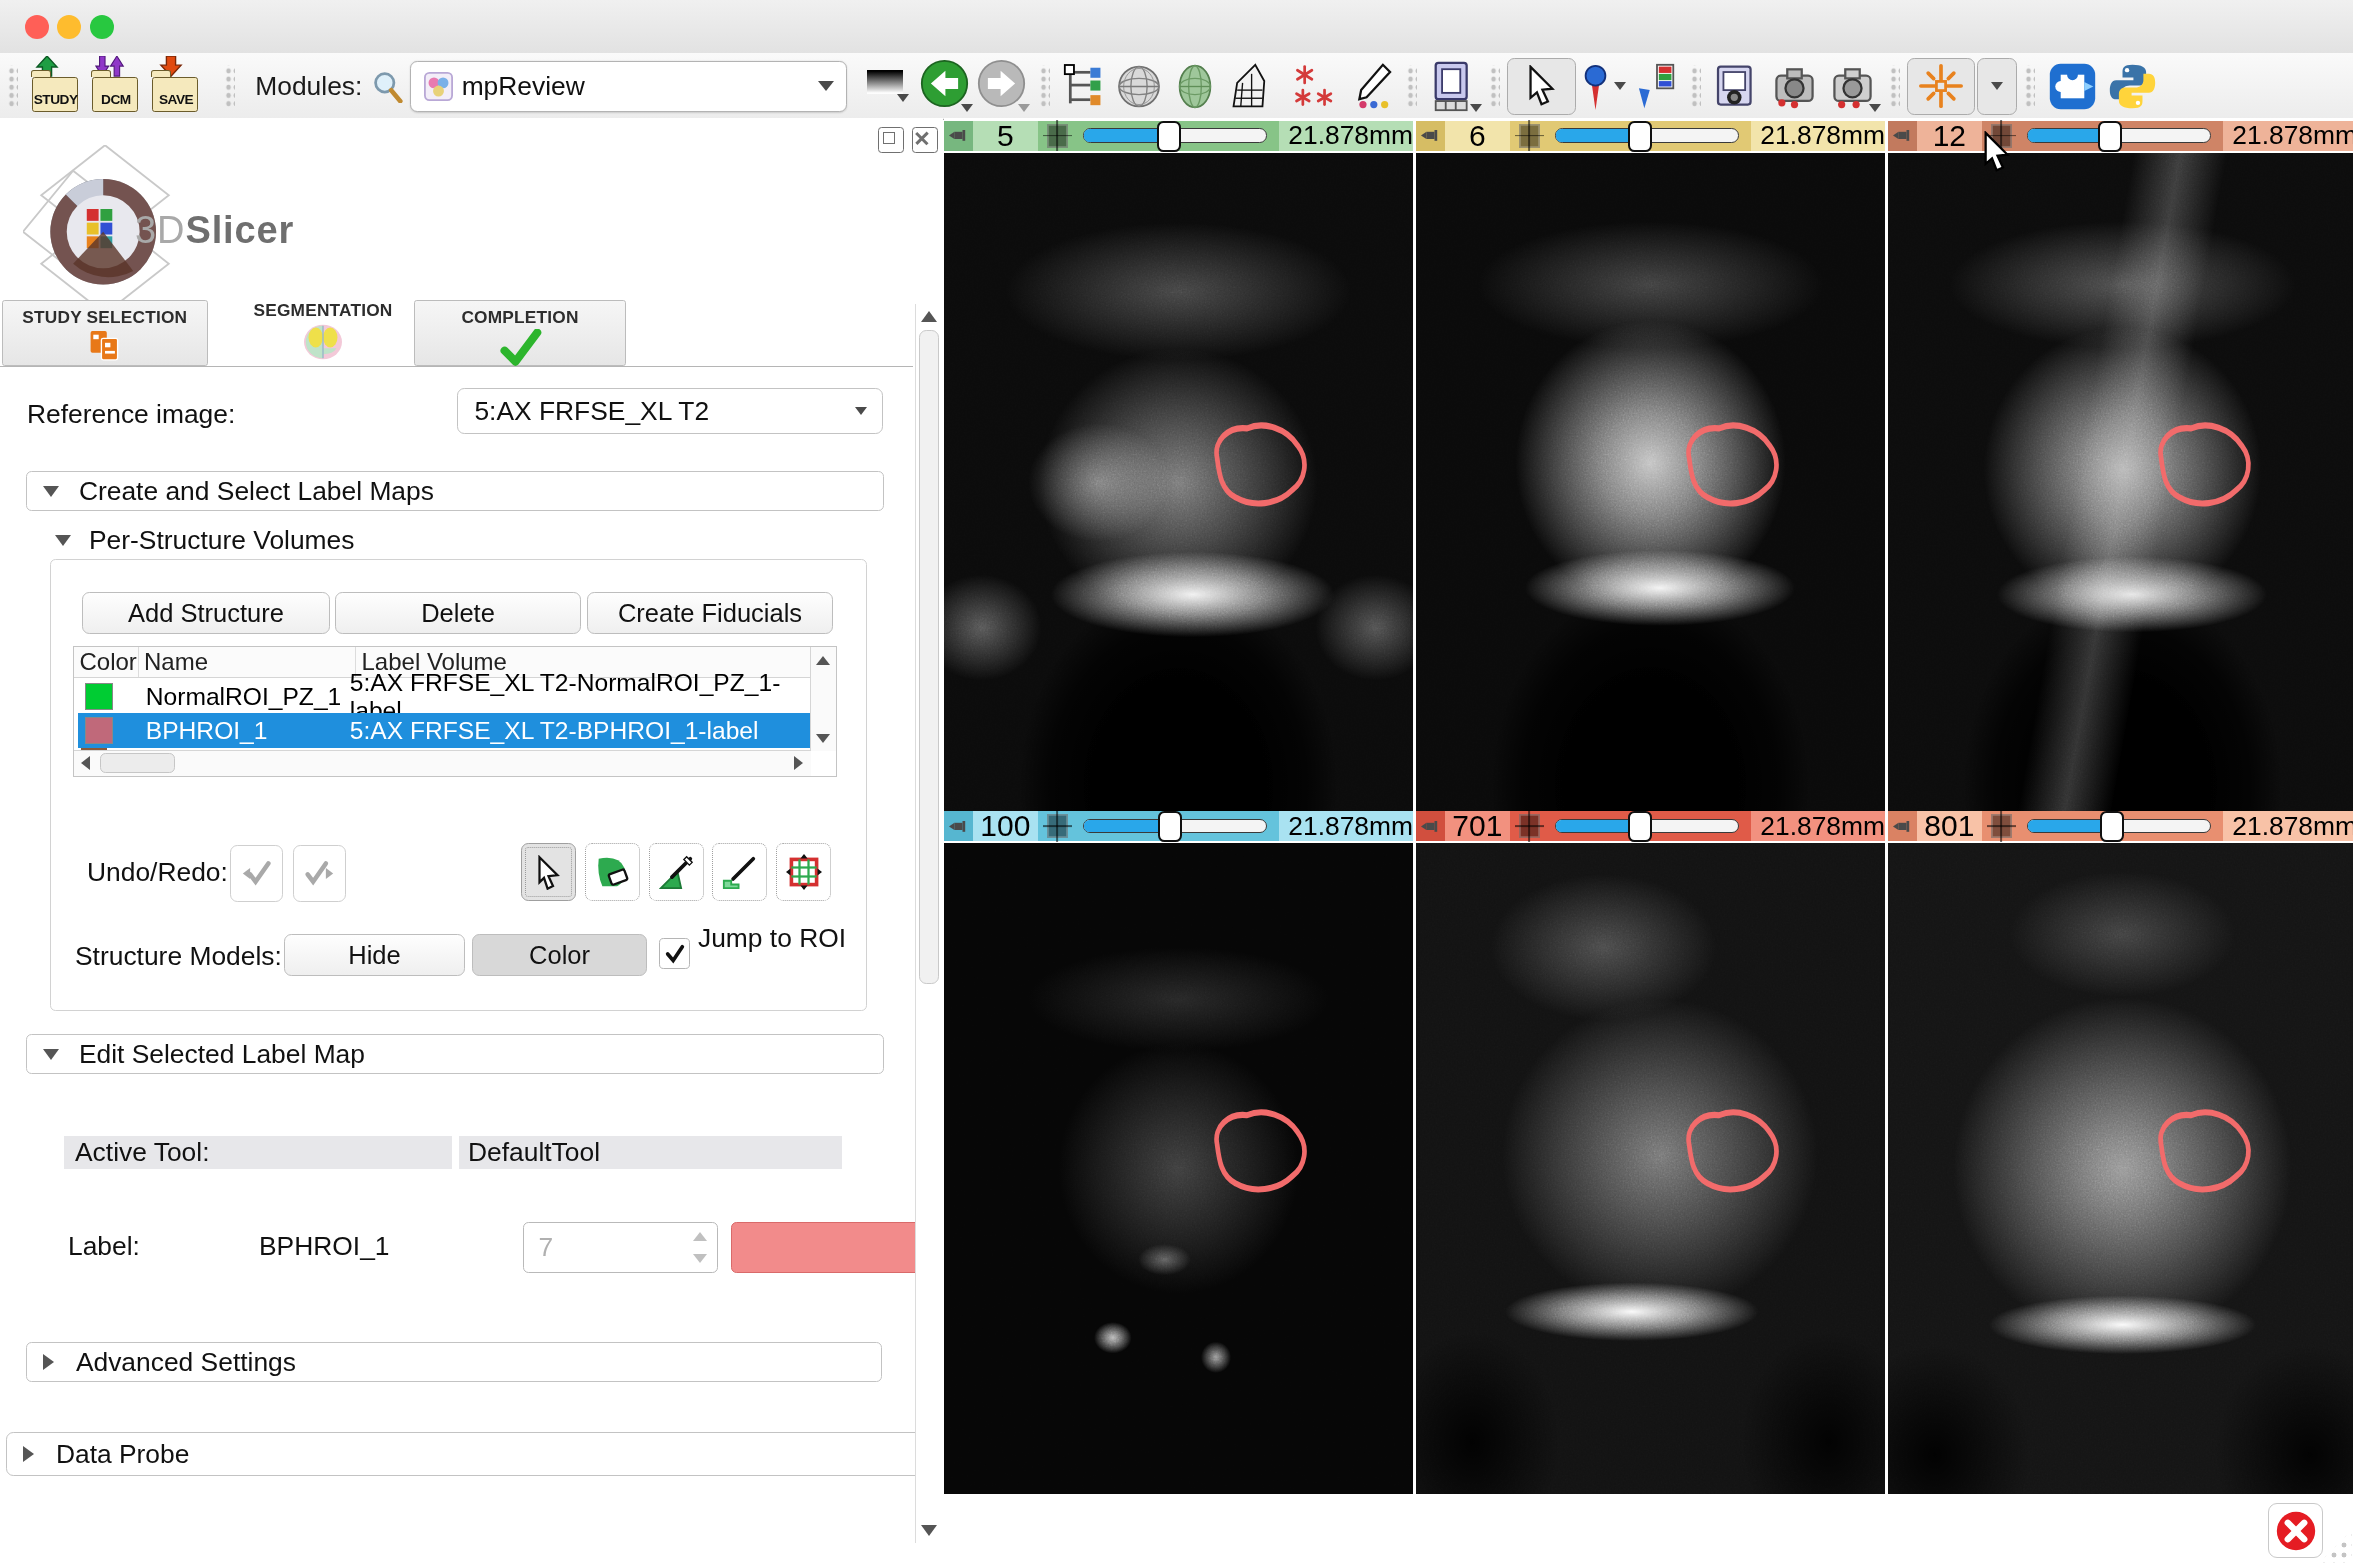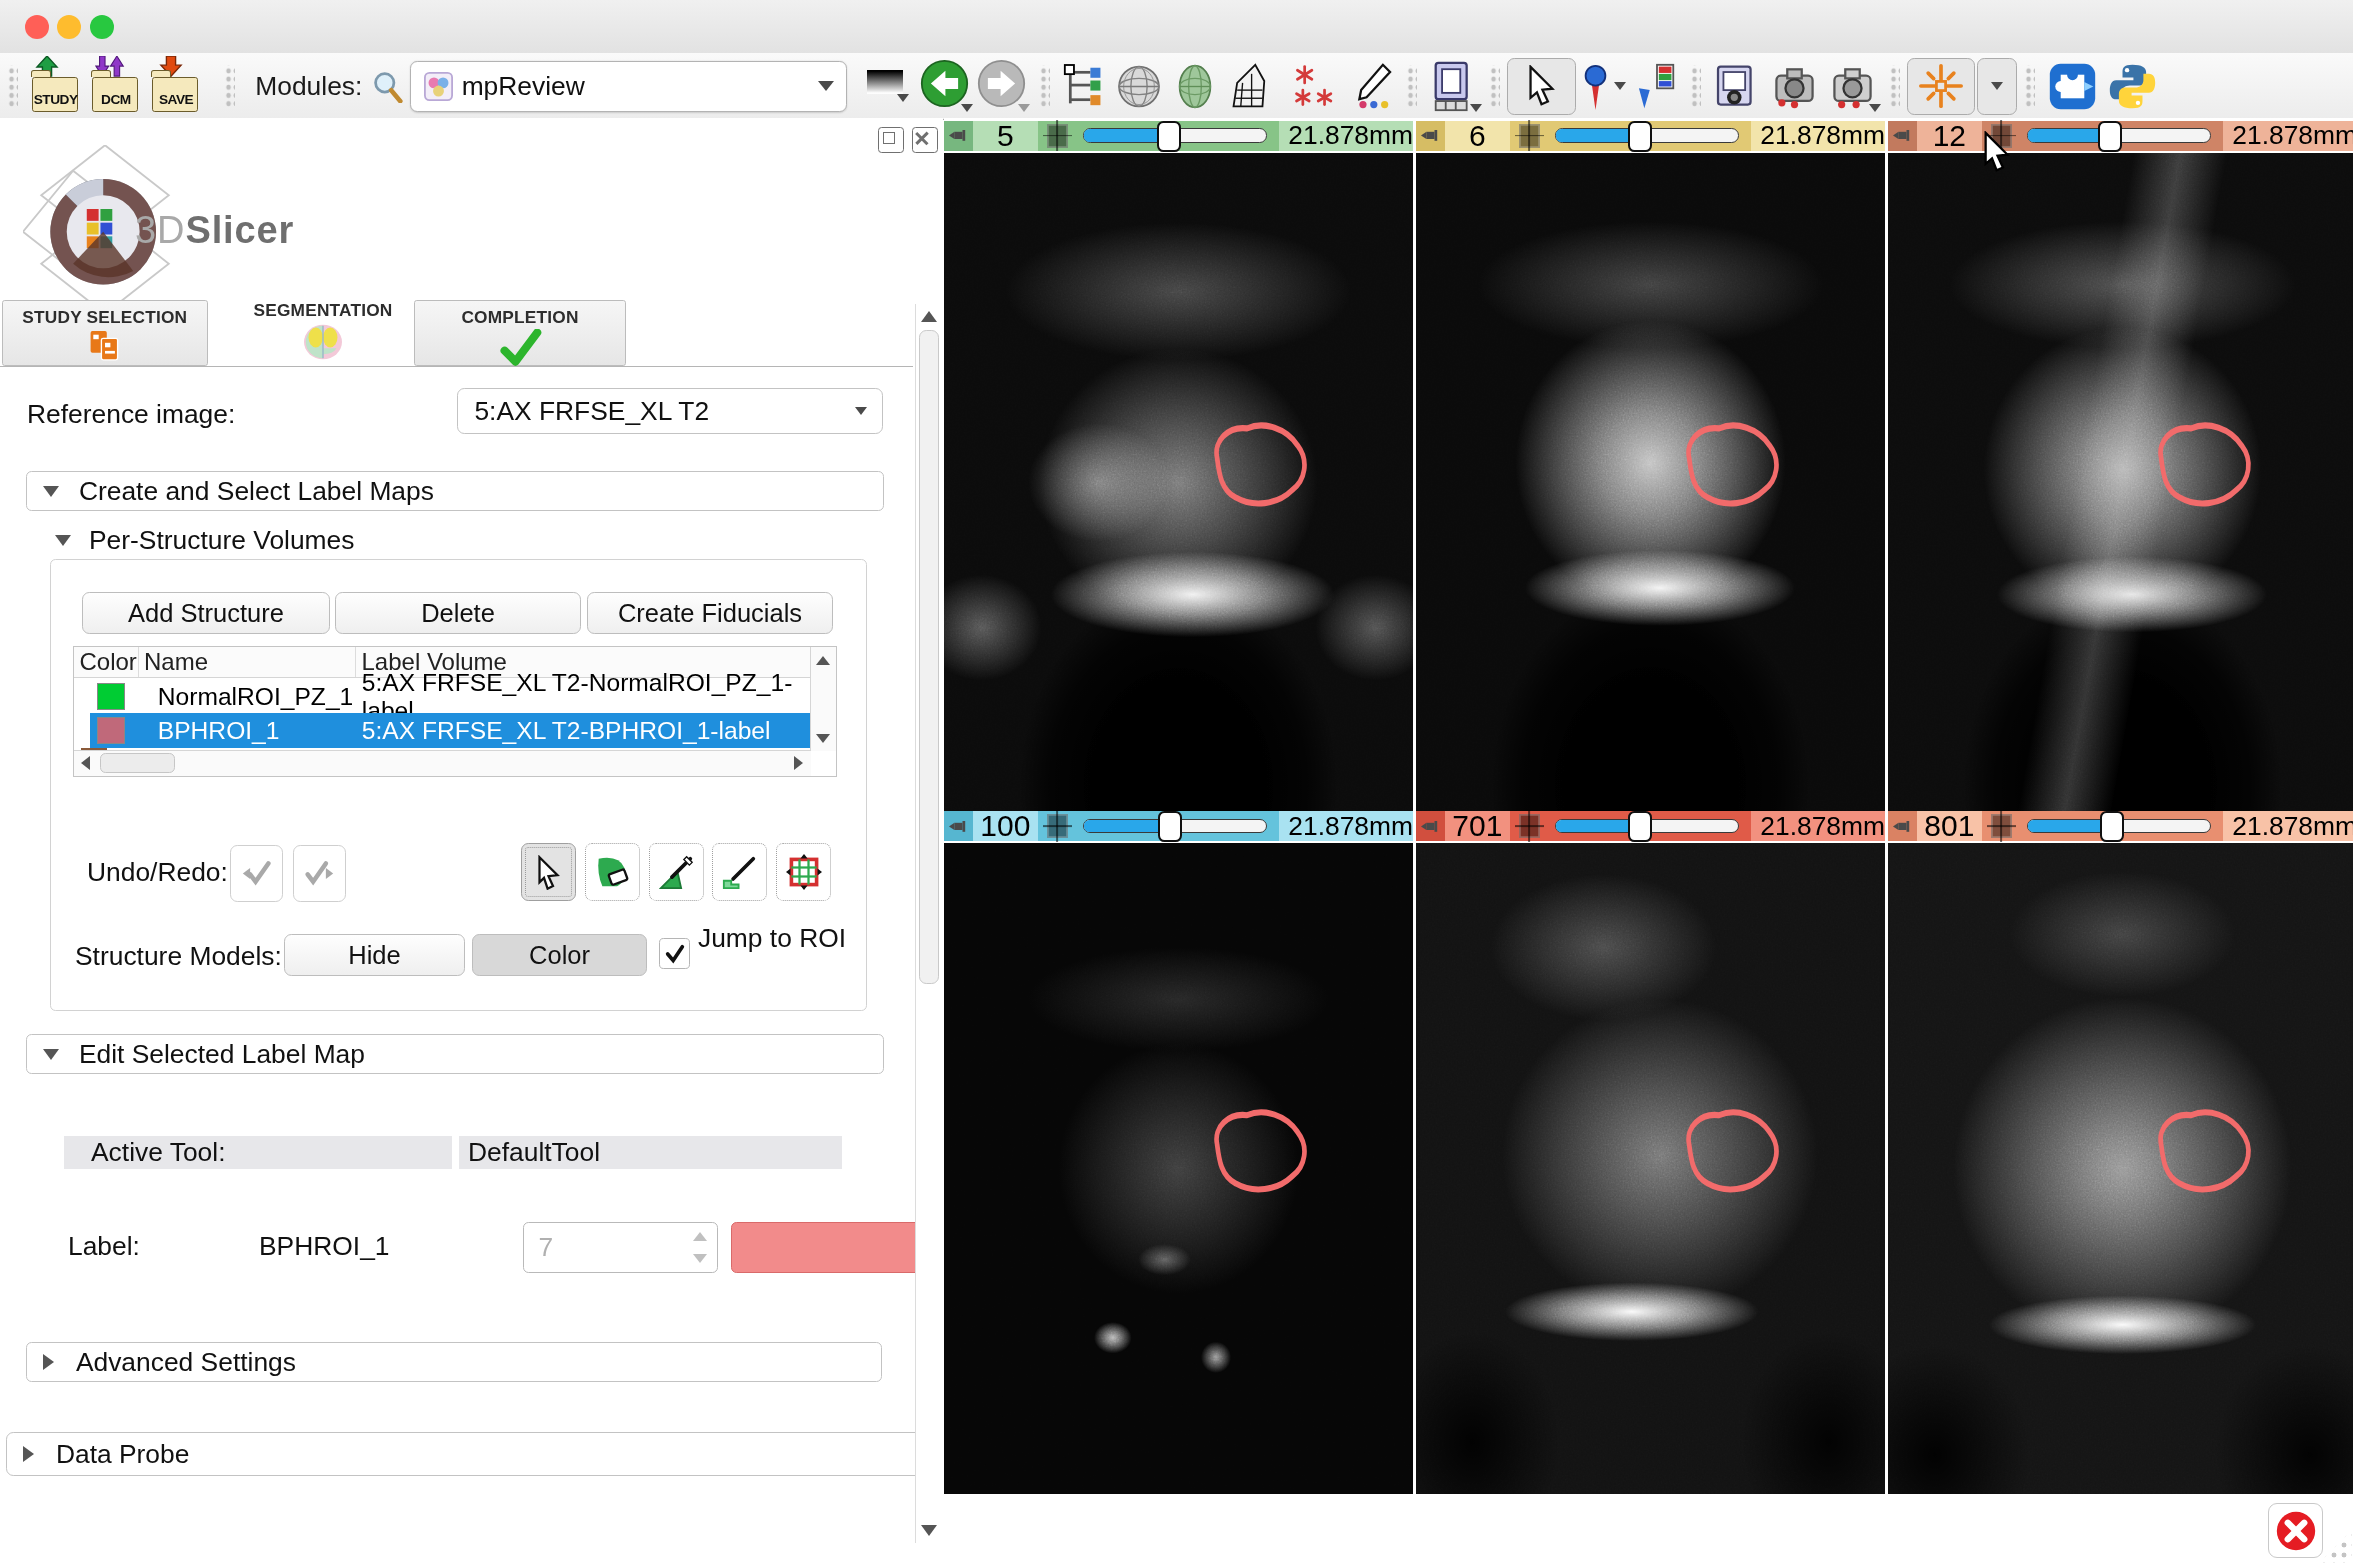--- a/index.html
+++ b/index.html
@@ -76,21 +76,21 @@
   .pushbtn{display:flex;align-items:center;justify-content:center;background:linear-gradient(#fefefe,#efefef);
     border:1.8px solid #bdbdbd;border-radius:7.3px;font-size:25.5px;color:#111;}
   .pushbtn.pressed2{background:#d8d8d8;}
   
   .stable{position:absolute;left:73px;top:528px;width:762px;height:129px;border:1.8px solid #c4c4c4;background:#fff;}
   .thead{position:absolute;left:0;top:0;right:25.5px;height:30px;background:#fbfbfb;border-bottom:1.8px solid #d5d5d5;
     display:flex;font-size:24px;color:#222;}
   .thead .c1{width:58px;padding-left:5.5px;border-right:1.8px solid #dcdcdc;display:flex;align-items:center;}
   .thead .c2{width:211px;padding-left:5.5px;border-right:1.8px solid #dcdcdc;display:flex;align-items:center;}
   .thead .c3{flex:1;padding-left:5.5px;display:flex;align-items:center;}
-  .struct-row{position:absolute;left:16px;right:25.5px;height:35px;display:flex;align-items:center;font-size:24.6px;background:#fff;color:#000;}
+  .struct-row{position:absolute;left:4px;right:25.5px;height:35px;display:flex;align-items:center;font-size:24.6px;background:#fff;color:#000;}
   .struct-row .swatch{width:25.5px;height:25.5px;margin-left:7.3px;border:0.9px solid #888;}
   .struct-row .nm{width:204px;margin-left:33px;}
   .struct-row .lv{flex:1;}
   .struct-row.selected{background:#1f8fdd;color:#fff;}
   .vsb{position:absolute;right:0;top:0;width:25.5px;bottom:25.5px;border-left:1.8px solid #d5d5d5;background:#fafafa;}
   .hsb{position:absolute;left:0;right:25.5px;bottom:0;height:25.5px;border-top:1.8px solid #d5d5d5;background:#fafafa;}
   .sb-arrow{position:absolute;width:0;height:0;}
   .hsb-thumb{position:absolute;left:25.5px;top:2.7px;width:73px;height:18px;background:#ececec;border:0.9px solid #c6c6c6;border-radius:5.5px;}
   
   .toolbtn{position:absolute;width:53px;height:56px;background:#fff;border:1.8px dotted #9f9f9f;border-radius:7.3px;
@@ -632,21 +632,21 @@
   <div class="rowline" style="left:698px;top:800px;height:40px">
     <span>Jump to ROI</span>
   </div>
 
   <div class="cbox" style="left:25.5px;top:916px;width:856px;height:38px">
     <span class="tri-down"></span>
     <span>Edit Selected Label Map</span>
   </div>
 
   <div style="position:absolute;left:64px;top:1018px;width:388px;height:33px;background:#e7e7ea;display:flex;align-items:center;font-size:26.4px">
-    <span style="margin-left:27px">Active Tool:</span>
+    <span style="margin-left:11px">Active Tool:</span>
   </div>
   <div style="position:absolute;left:459px;top:1018px;width:383px;height:33px;background:#e7e7ea;display:flex;align-items:center;font-size:26.4px">
     <span style="margin-left:9px">DefaultTool</span>
   </div>
 
   <div style="position:absolute;left:68px;top:1104px;width:802px;height:49px">
     <span style="position:absolute;left:0;top:9px;font-size:26.4px">Label:</span>
     <span style="position:absolute;left:191px;top:9px;font-size:26.4px">BPHROI_1</span>
     <div class="spin">
       <span class="val">7</span>

